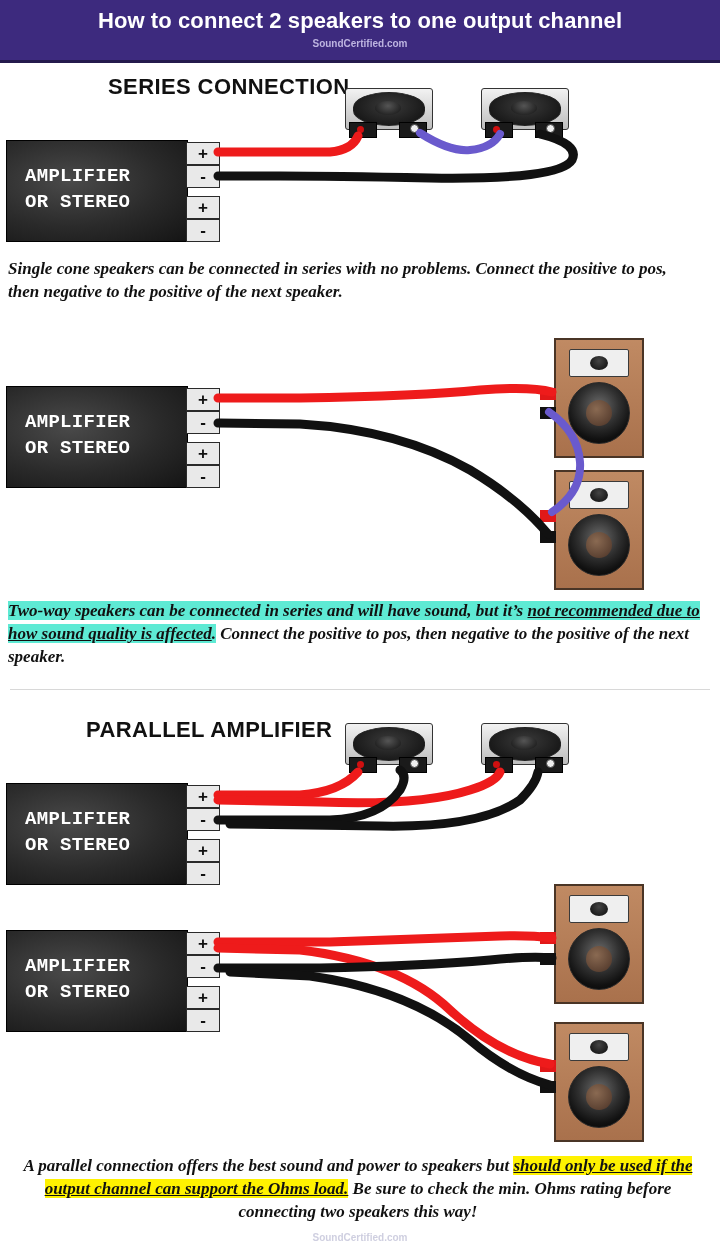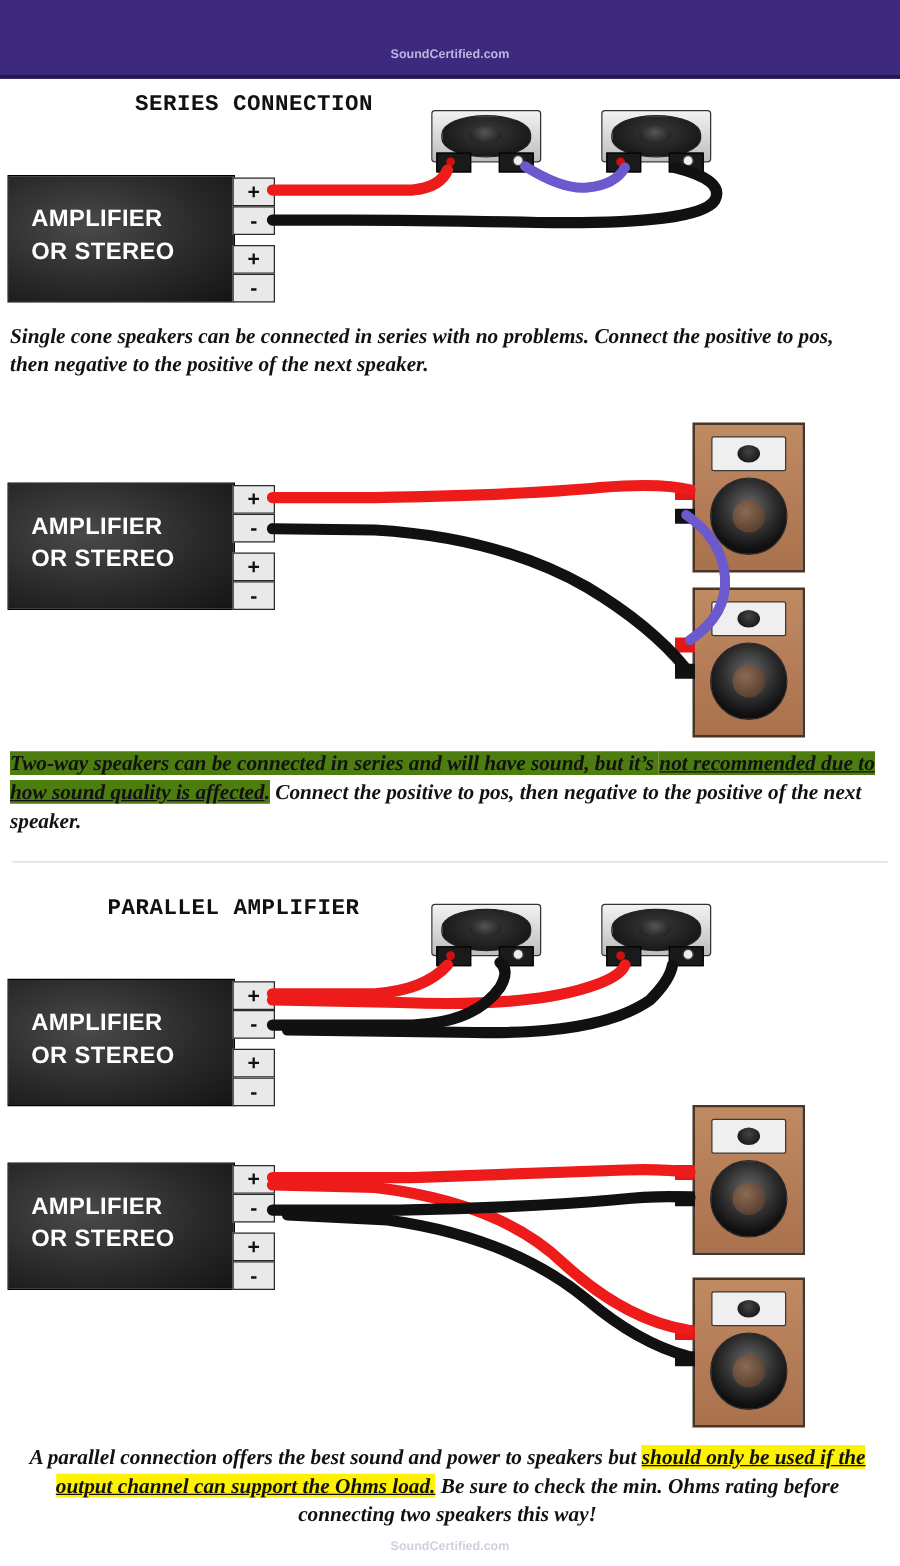--- a/index.html
+++ b/index.html
@@ -19,44 +19,44 @@
   .header .title{
     position:absolute;left:0;top:8px;width:720px;text-align:center;
     color:#ffffff;font-size:22px;font-weight:bold;letter-spacing:.1px;
   }
   .header .sub{
     position:absolute;left:0;top:38px;width:720px;text-align:center;
     color:#bdb4e0;font-size:10px;font-weight:bold;
   }
   
   .sect-title{
-    position:absolute;font-size:18px;font-weight:bold;color:#111;letter-spacing:.4px;font-family:Liberation Mono, monospace;
+    position:absolute;font-size:22px;font-weight:bold;color:#111;letter-spacing:.4px;
   }
   .caption{
     position:absolute;font-family:"Liberation Serif", serif;
     font-size:17px;font-style:italic;font-weight:bold;color:#111;line-height:1.35;
   }
-  .hl-cyan{background:#4d7c0f;}
+  .hl-cyan{background:#5eead4;}
   .hl-yellow{background:#fff200;}
   .u{text-decoration:underline;}
   .divider{
     position:absolute;height:1px;background:#d8d8d8;
   }
   .footer-note{
     position:absolute;left:0;width:720px;text-align:center;
     color:#cfcfe0;font-size:10px;font-weight:bold;
   }
   
   .amp{
     position:absolute;width:180px;height:100px;
     background:radial-gradient(ellipse at 35% 40%, #4a4a4a 0%, #2a2a2a 55%, #141414 100%);
     border:1px solid #000;
   }
   .amp .l1,.amp .l2{
-    position:absolute;left:18px;color:#fff;font-size:19px;font-weight:bold;letter-spacing:.3px;
+    position:absolute;left:18px;color:#fff;font-size:19px;font-weight:bold;letter-spacing:.3px;font-family:Liberation Mono, monospace;
   }
   .amp .l1{top:24px;}
   .amp .l2{top:50px;}
   .term-col{
     position:absolute;width:34px;
   }
   .term{
     width:34px;height:23px;background:#e9e9e9;border:1px solid #2a2a2a;
     box-sizing:border-box;text-align:center;line-height:21px;
     font-size:17px;font-weight:bold;color:#111;
@@ -115,20 +115,21 @@
     position:absolute;width:16px;height:12px;
   }
   .pad-red{background:#e11818;}
   .pad-blk{background:#111;}
   svg.wires{position:absolute;left:0;top:0;overflow:visible;}
 </style>
 </head>
 <body>
 
 <div class="header">
+  <div class="title">How to connect 2 speakers to one output channel</div>
   <div class="sub">SoundCertified.com</div>
 </div>
 
 <div class="sect-title" style="left:108px;top:74px;">SERIES CONNECTION</div>
 
 <div class="amp" style="left:6px;top:140px;">
   <div class="l1">AMPLIFIER</div>
   <div class="l2">OR STEREO</div>
 </div>
 <div class="term-col" style="left:186px;top:142px;">

